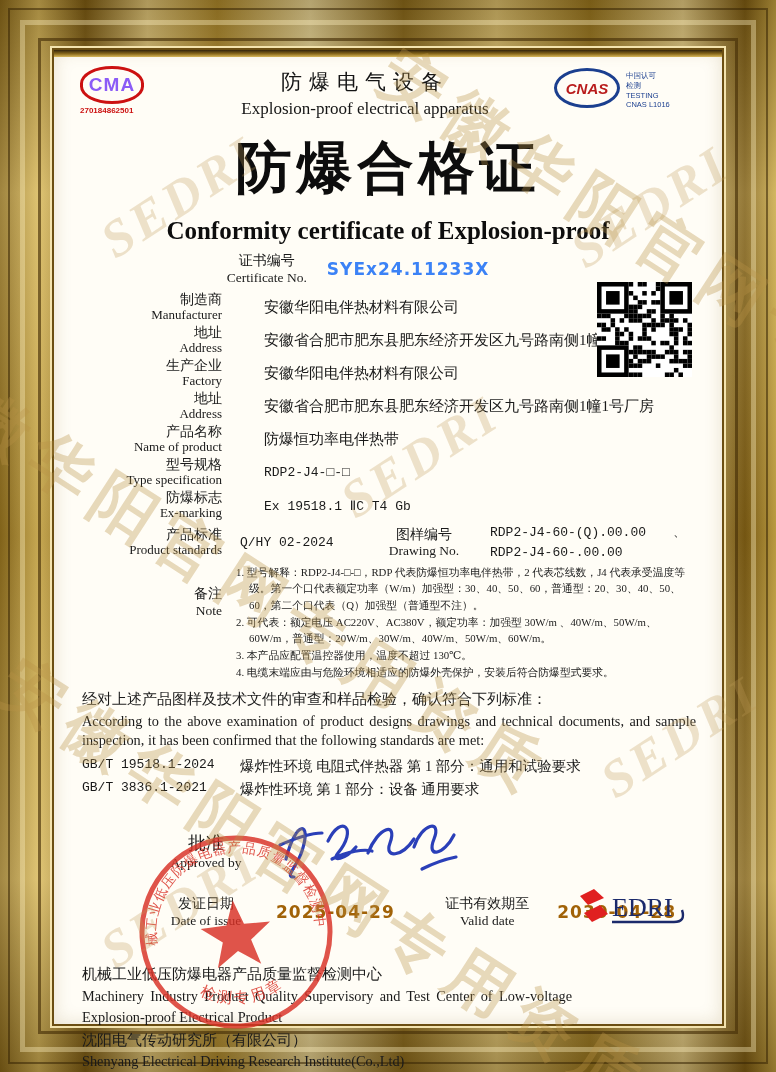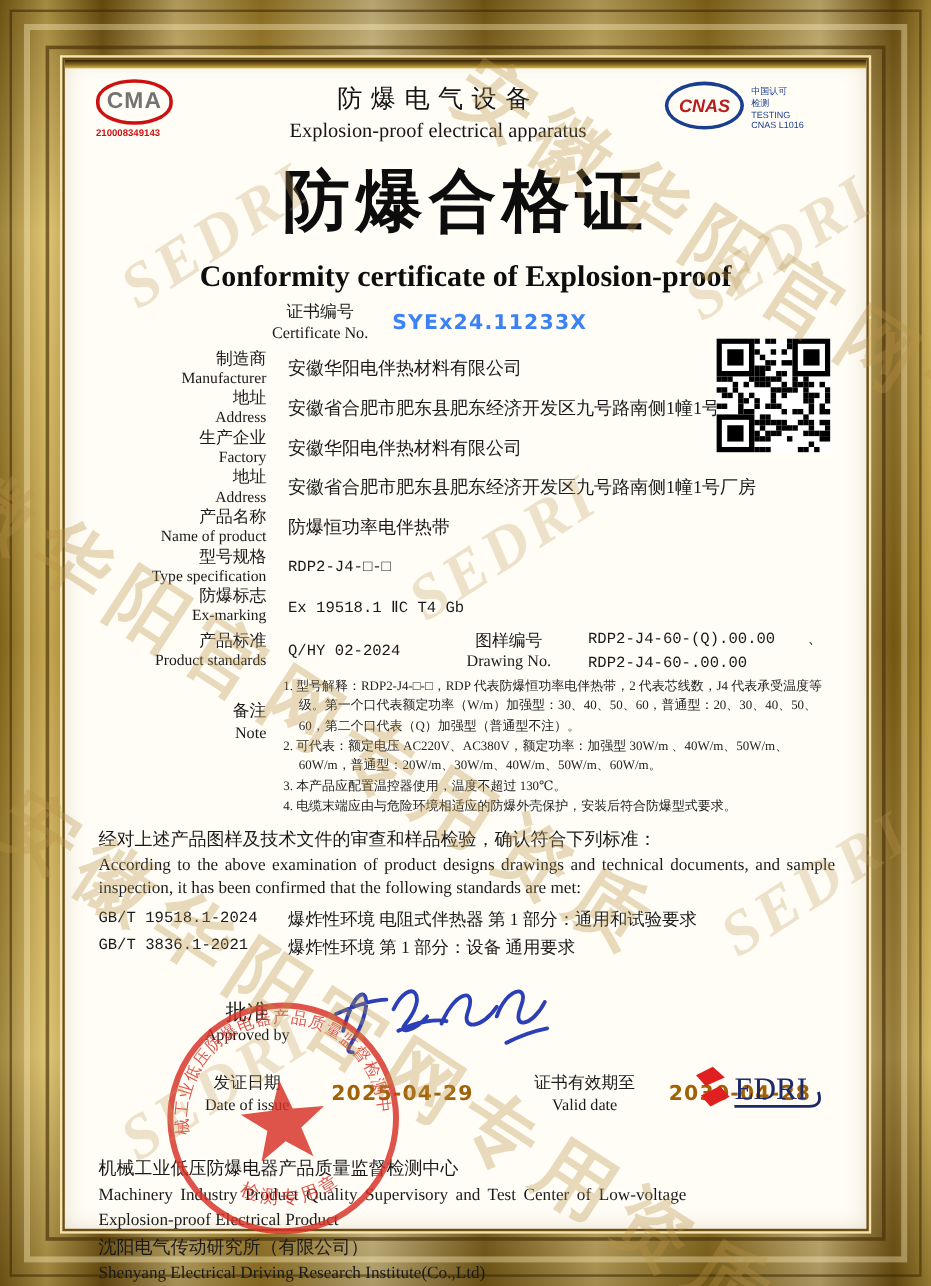--- a/index.html
+++ b/index.html
@@ -22,21 +22,21 @@
     box-shadow:0 0 0 2px #6b4e12, 0 0 0 4px #f3e3ae, inset 0 0 18px rgba(120,90,20,.18);
   }
   .page::before{content:""; position:absolute; top:0; left:0; right:0; height:7px;
     background:linear-gradient(180deg,#32230a,#8a6a1c 55%,#d9b95c); }
 
   
   .header-row{display:flex; align-items:flex-start; padding:16px 16px 0 26px;}
   .cma{width:96px;}
   .cma-oval{width:64px;height:38px;border:3px solid #cc1111;border-radius:50%/46%;
     display:flex;align-items:center;justify-content:center;}
-  .cma-oval span{color:#737373;font-weight:800;font-size:19px;font-family:"Liberation Sans",sans-serif;letter-spacing:1px;}
+  .cma-oval span{color:#8b5cf6;font-weight:800;font-size:19px;font-family:"Liberation Sans",sans-serif;letter-spacing:1px;}
   .cma-num{color:#cc1111;font-size:8px;font-weight:700;margin-top:2px;font-family:"Liberation Sans",sans-serif;}
   .header-center{flex:1;text-align:center;padding-top:2px;}
   .header-title-zh{font-size:21px;letter-spacing:7px;font-family:"DejaVu Sans",sans-serif;color:#151515;}
   .header-title-en{font-size:17px;margin-top:3px;color:#151515;}
   .cnas{display:flex;gap:6px;width:152px;padding-top:2px;}
   .cnas-oval{width:66px;height:40px;border:3px solid #1b3f8f;border-radius:50%;flex:none;
     display:flex;align-items:center;justify-content:center;}
   .cnas-oval span{color:#b91c1c;font-weight:800;font-style:italic;font-size:15px;font-family:"Liberation Sans",sans-serif;}
   .cnas-info{font-size:7.5px;color:#1b3f8f;line-height:1.3;padding-top:3px;font-family:"Liberation Sans",sans-serif;}
 
@@ -48,21 +48,21 @@
   
   .cert-row{margin-top:8px;display:flex;justify-content:center;align-items:center;gap:20px;
     transform:translateX(-30px);}
   .lbl2{text-align:center;line-height:1.2;}
   .lbl2 .zh{font-size:14px;}
   .lbl2 .en{font-size:13.5px;}
   .cert-value{font-family:"DejaVu Sans",sans-serif;font-weight:700;font-size:17px;letter-spacing:1px;color:#3b82f6;}
 
   
   .fields{margin-top:6px;padding:0 26px 0 28px;}
-  .frow{display:flex;align-items:center;margin-bottom:2px;min-height:31px;}
+  .frow{display:flex;align-items:center;margin-bottom:2px;min-height:31px;gap:24px;}
   .flabel{width:140px;text-align:right;line-height:1.15;flex:none;}
   .flabel .zh{font-size:14px;}
   .flabel .en{font-size:13px;}
   .fvalue{padding-left:18px;font-size:15px;}
   .mono{font-family:"Liberation Mono","DejaVu Sans Mono",monospace;font-size:13px;}
 
   .std-row{display:flex;align-items:center;margin-bottom:2px;min-height:36px;}
   .std-value{width:150px;padding-left:18px;flex:none;}
   .draw-label{width:104px;text-align:center;line-height:1.25;flex:none;}
   .draw-label .zh{font-size:14px;}
@@ -126,21 +126,21 @@
   <div class="frame-bevel2"></div>
   <div class="frame-bevel3"></div>
 
   <div class="page">
 
     <div class="header-row">
       <div class="cma">
         <div class="cma-oval">
           <span>CMA</span>
         </div>
-        <div class="cma-num">210008349143</div>
+        <div class="cma-num">270184862501</div>
       </div>
       <div class="header-center">
         <div class="header-title-zh">防爆电气设备</div>
         <div class="header-title-en">Explosion-proof electrical apparatus</div>
       </div>
       <div class="cnas">
         <div class="cnas-oval">
           <span>CNAS</span>
         </div>
         <div class="cnas-info">

